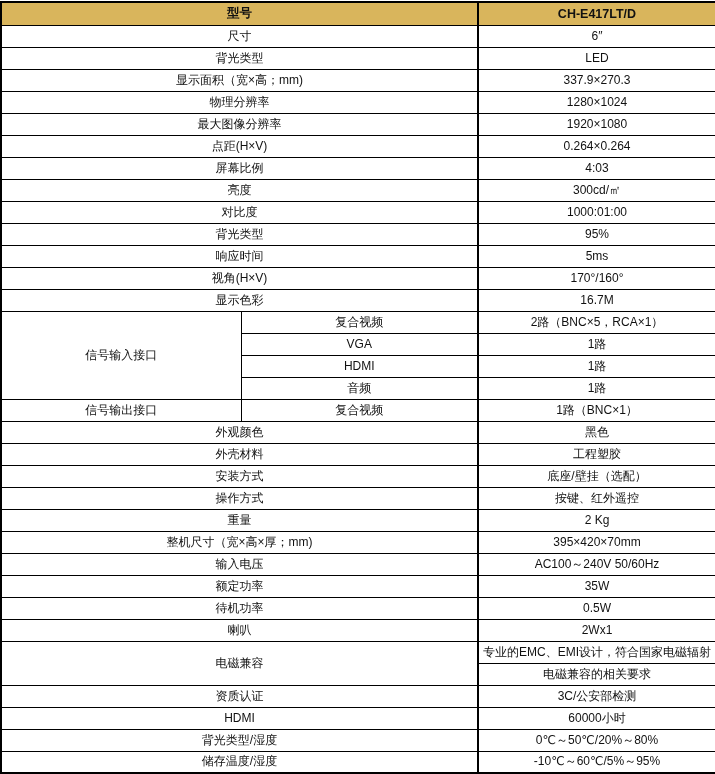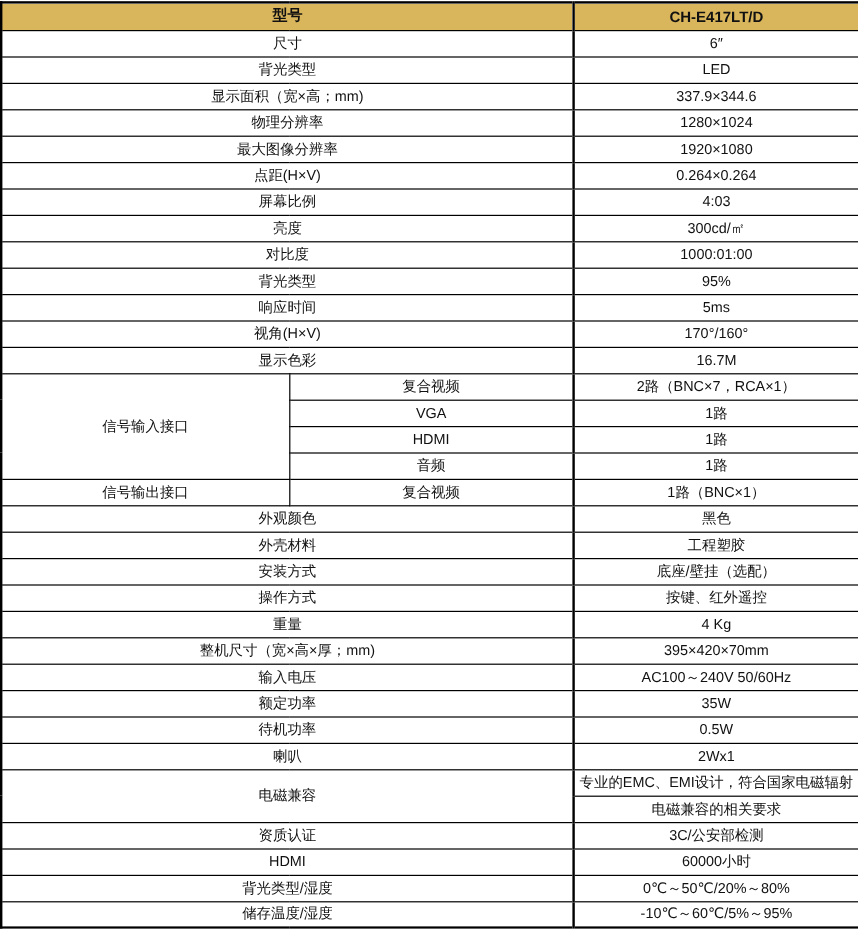--- a/index.html
+++ b/index.html
@@ -59,21 +59,21 @@
   <tr>
     <td colspan="2">尺寸</td>
     <td class="val">6″</td>
   </tr>
   <tr>
     <td colspan="2">背光类型</td>
     <td class="val">LED</td>
   </tr>
   <tr>
     <td colspan="2">显示面积（宽×高；mm)</td>
-    <td class="val">337.9×344.6</td>
+    <td class="val">337.9×270.3</td>
   </tr>
   <tr>
     <td colspan="2">物理分辨率</td>
     <td class="val">1280×1024</td>
   </tr>
   <tr>
     <td colspan="2">最大图像分辨率</td>
     <td class="val">1920×1080</td>
   </tr>
   <tr>
@@ -105,21 +105,21 @@
     <td class="val">170°/160°</td>
   </tr>
   <tr>
     <td colspan="2">显示色彩</td>
     <td class="val">16.7M</td>
   </tr>
 
   <tr>
     <td rowspan="4">信号输入接口</td>
     <td>复合视频</td>
-    <td class="val">2路（BNC×7，RCA×1）</td>
+    <td class="val">2路（BNC×5，RCA×1）</td>
   </tr>
   <tr>
     <td>VGA</td>
     <td class="val">1路</td>
   </tr>
   <tr>
     <td>HDMI</td>
     <td class="val">1路</td>
   </tr>
   <tr>
@@ -144,21 +144,21 @@
   <tr>
     <td colspan="2">安装方式</td>
     <td class="val">底座/壁挂（选配）</td>
   </tr>
   <tr>
     <td colspan="2">操作方式</td>
     <td class="val">按键、红外遥控</td>
   </tr>
   <tr>
     <td colspan="2">重量</td>
-    <td class="val">4 Kg</td>
+    <td class="val">2 Kg</td>
   </tr>
   <tr>
     <td colspan="2">整机尺寸（宽×高×厚；mm)</td>
     <td class="val">395×420×70mm</td>
   </tr>
   <tr>
     <td colspan="2">输入电压</td>
     <td class="val">AC100～240V 50/60Hz</td>
   </tr>
   <tr>

